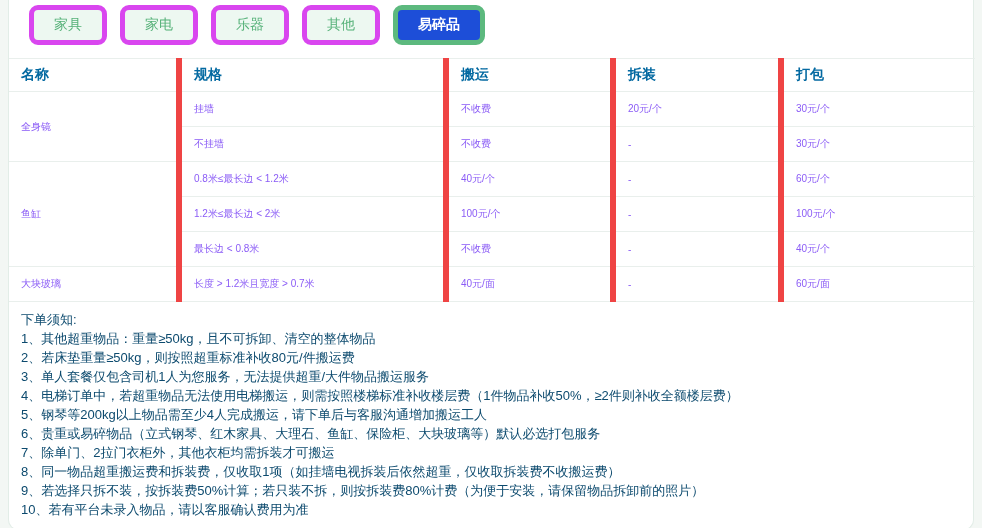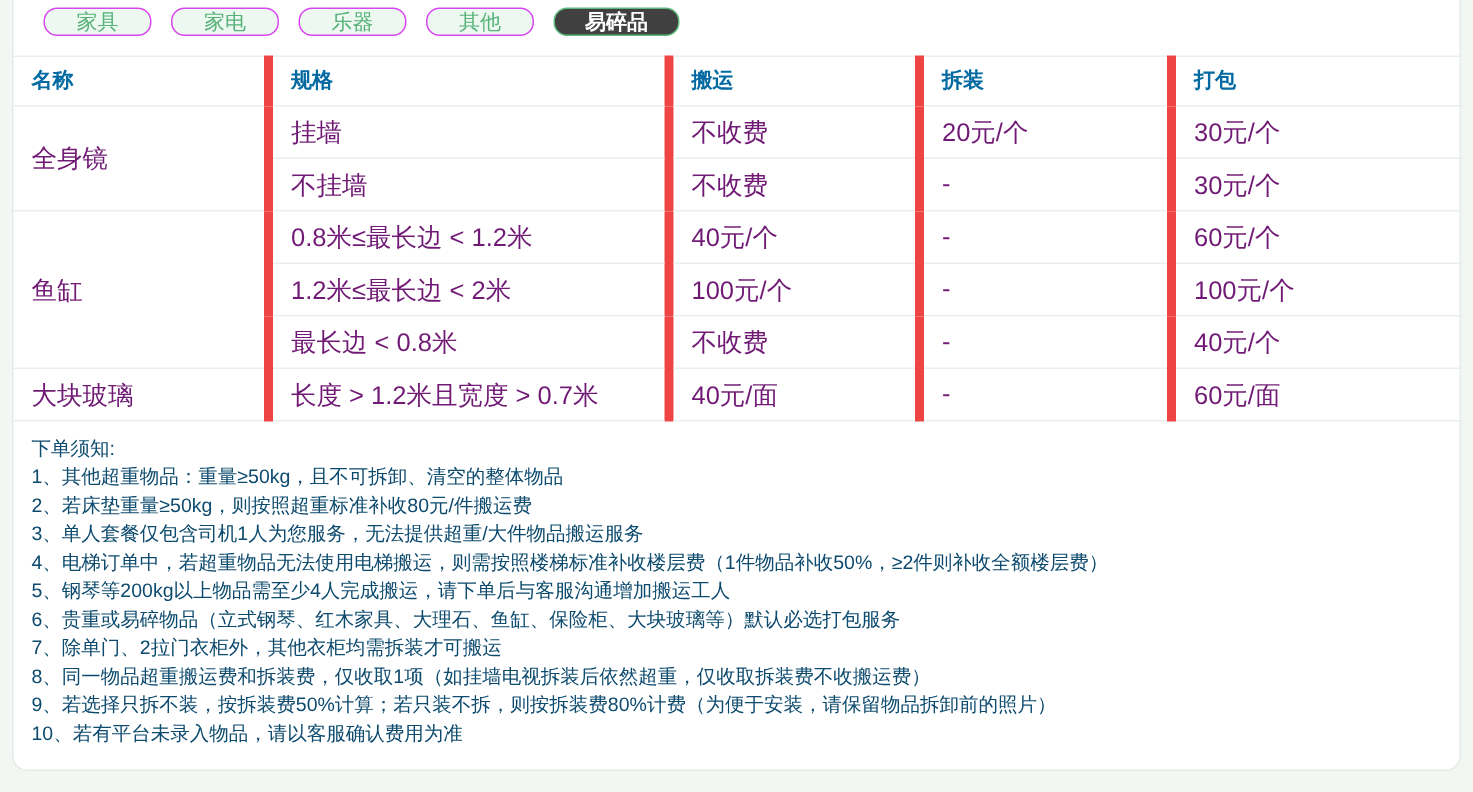--- a/index.html
+++ b/index.html
@@ -19,36 +19,36 @@
     min-height: 514px;
   }
   
   .tabbar {
     display: flex;
     align-items: center;
     gap: 13px;
     padding: 5px 0 13px 20px;
   }
   .tab {
-    height: 19px;
+    height: 40px;
     min-width: 72px;
     padding: 0 20px;
     display: flex;
     align-items: center;
     justify-content: center;
     font-size: 14px;
     border-radius: 9px;
     background: #edf8f1;
-    border: 1px solid #d946ef;
+    border: 5px solid #d946ef;
     color: #55b178;
     cursor: pointer;
     white-space: nowrap;
   }
   .tab.active {
-    background: #404040;
+    background: #1d4ed8;
     border-color: #5cb97e;
     color: #ffffff;
     font-weight: bold;
   }
   
   table {
     width: 100%;
     border-collapse: collapse;
     table-layout: fixed;
   }
@@ -61,22 +61,22 @@
   th:first-child, td.name-cell { border-left: none; }
   th {
     height: 33px;
     border-top: 1px solid #e9efec;
     font-size: 14px;
     font-weight: bold;
     color: #0369a1;
   }
   td {
     height: 35px;
-    font-size: 17px;
-    color: #701a75;
+    font-size: 10px;
+    color: #8b5cf6;
   }
   td.name-cell { vertical-align: middle; }
   
   .notes {
     padding: 8px 12px 10px 12px;
     font-size: 13px;
     line-height: 19px;
     color: #0c4a6e;
   }
   .notes div { white-space: nowrap; }

